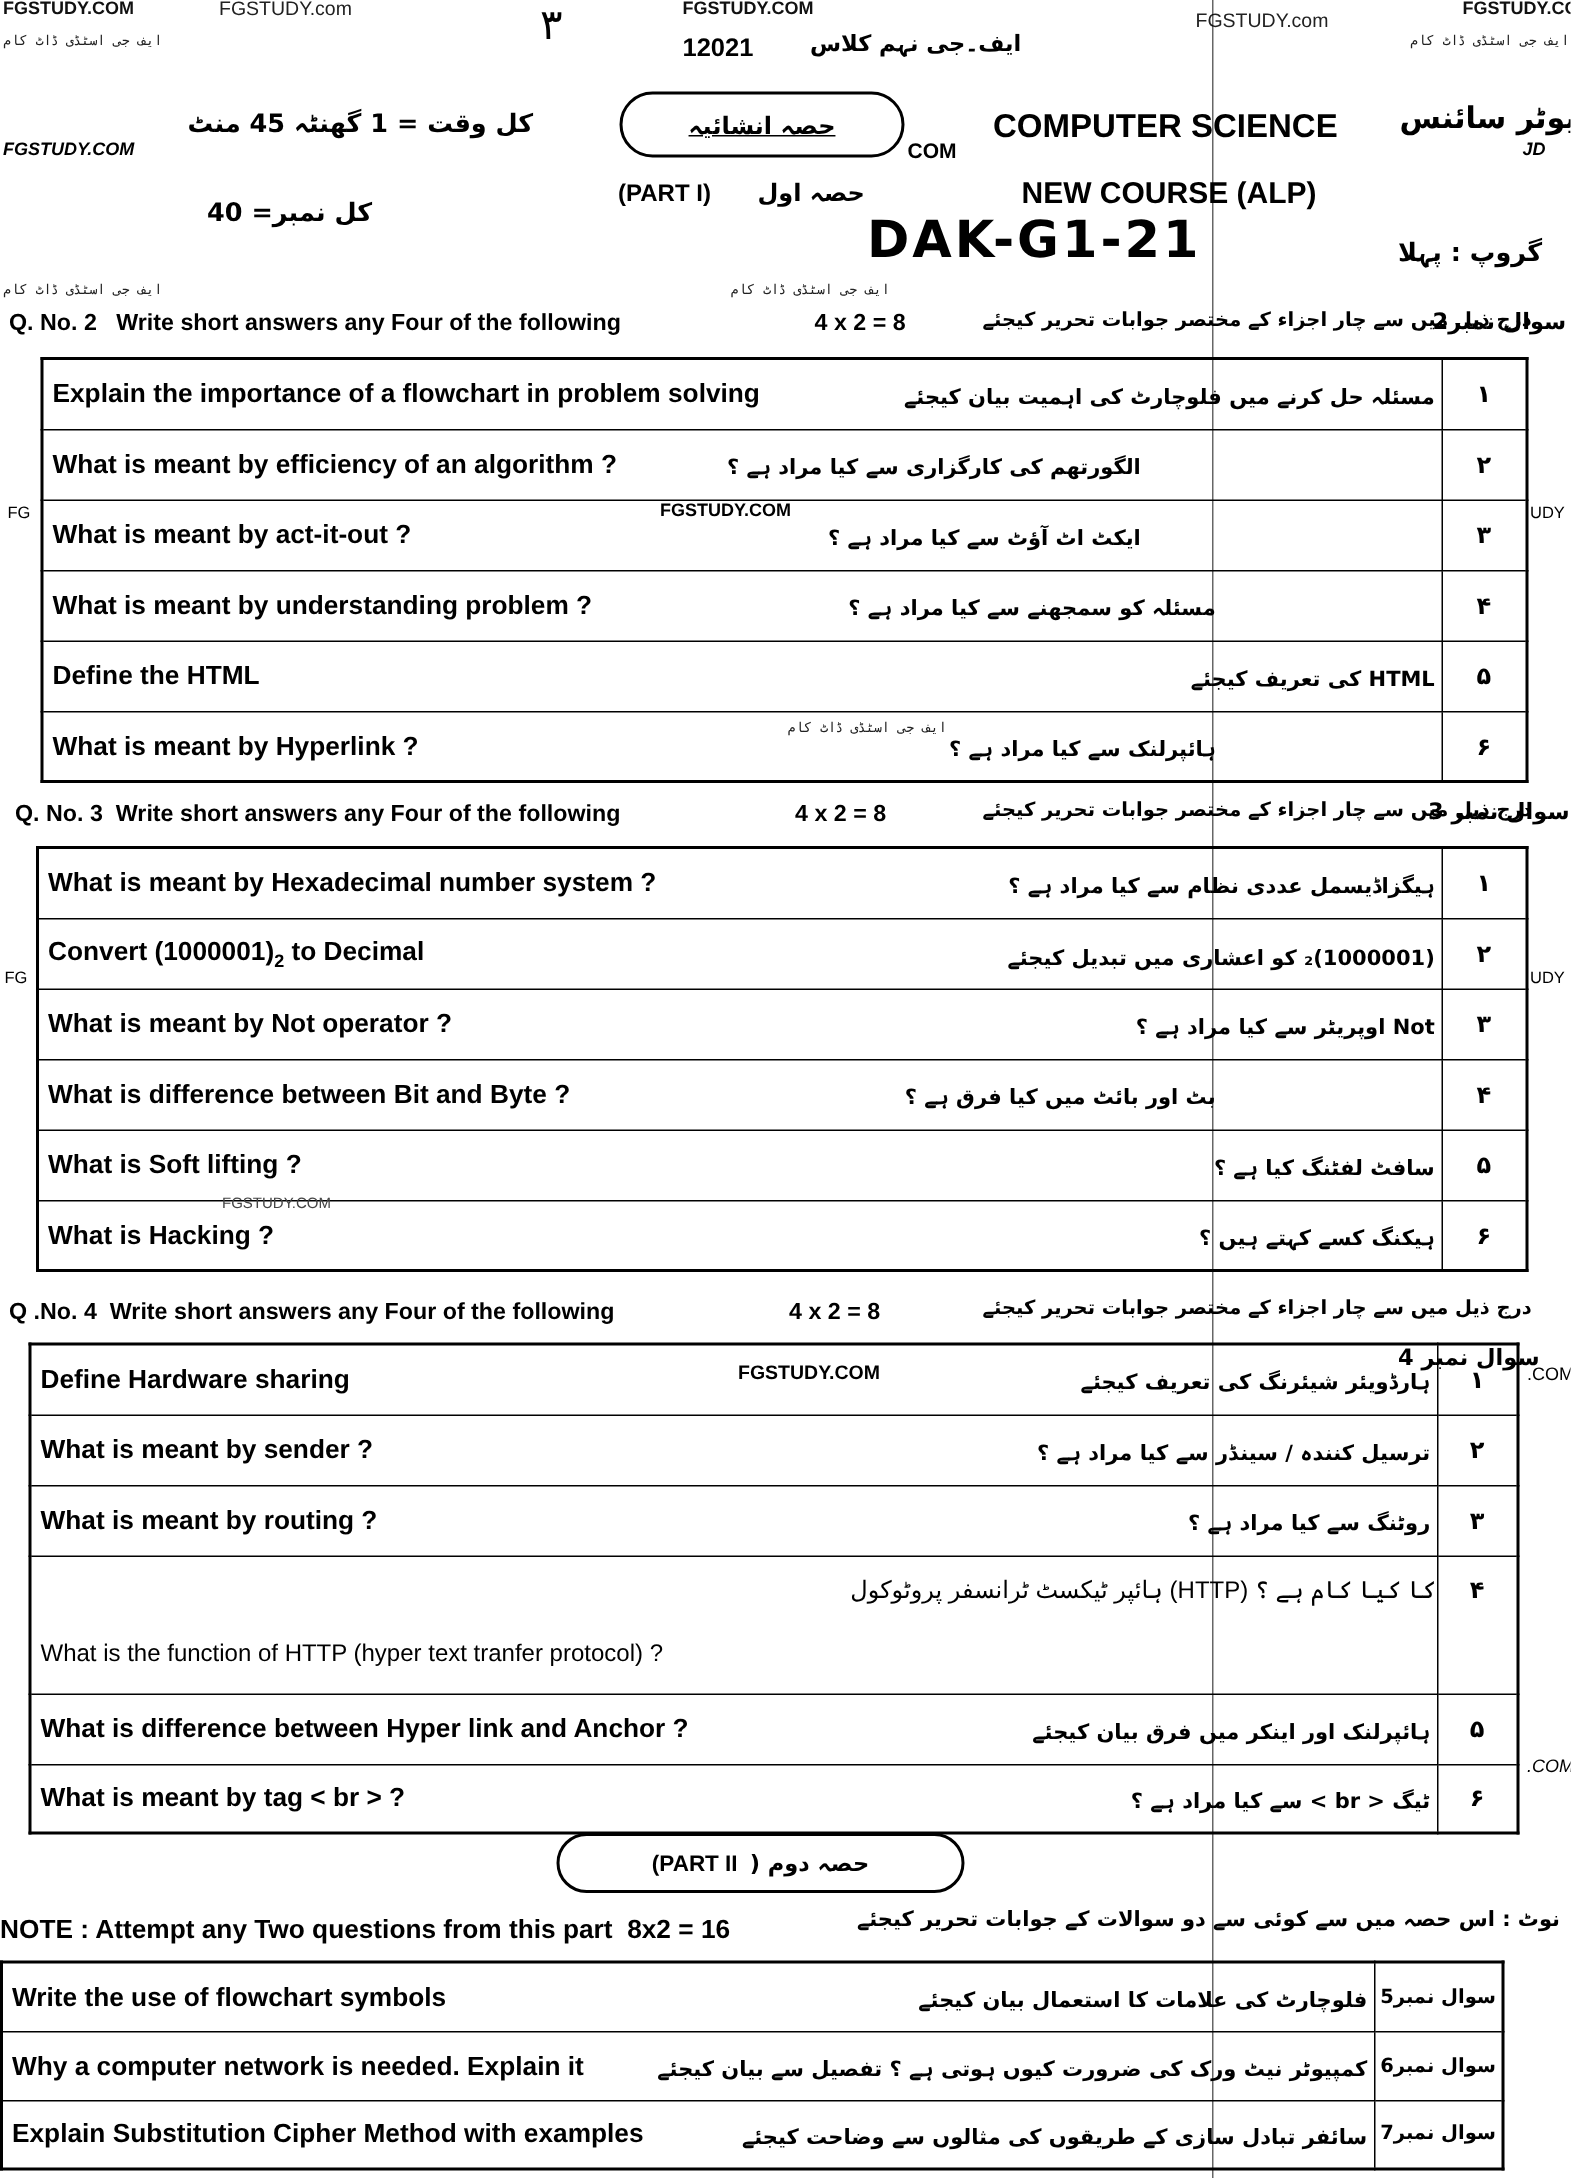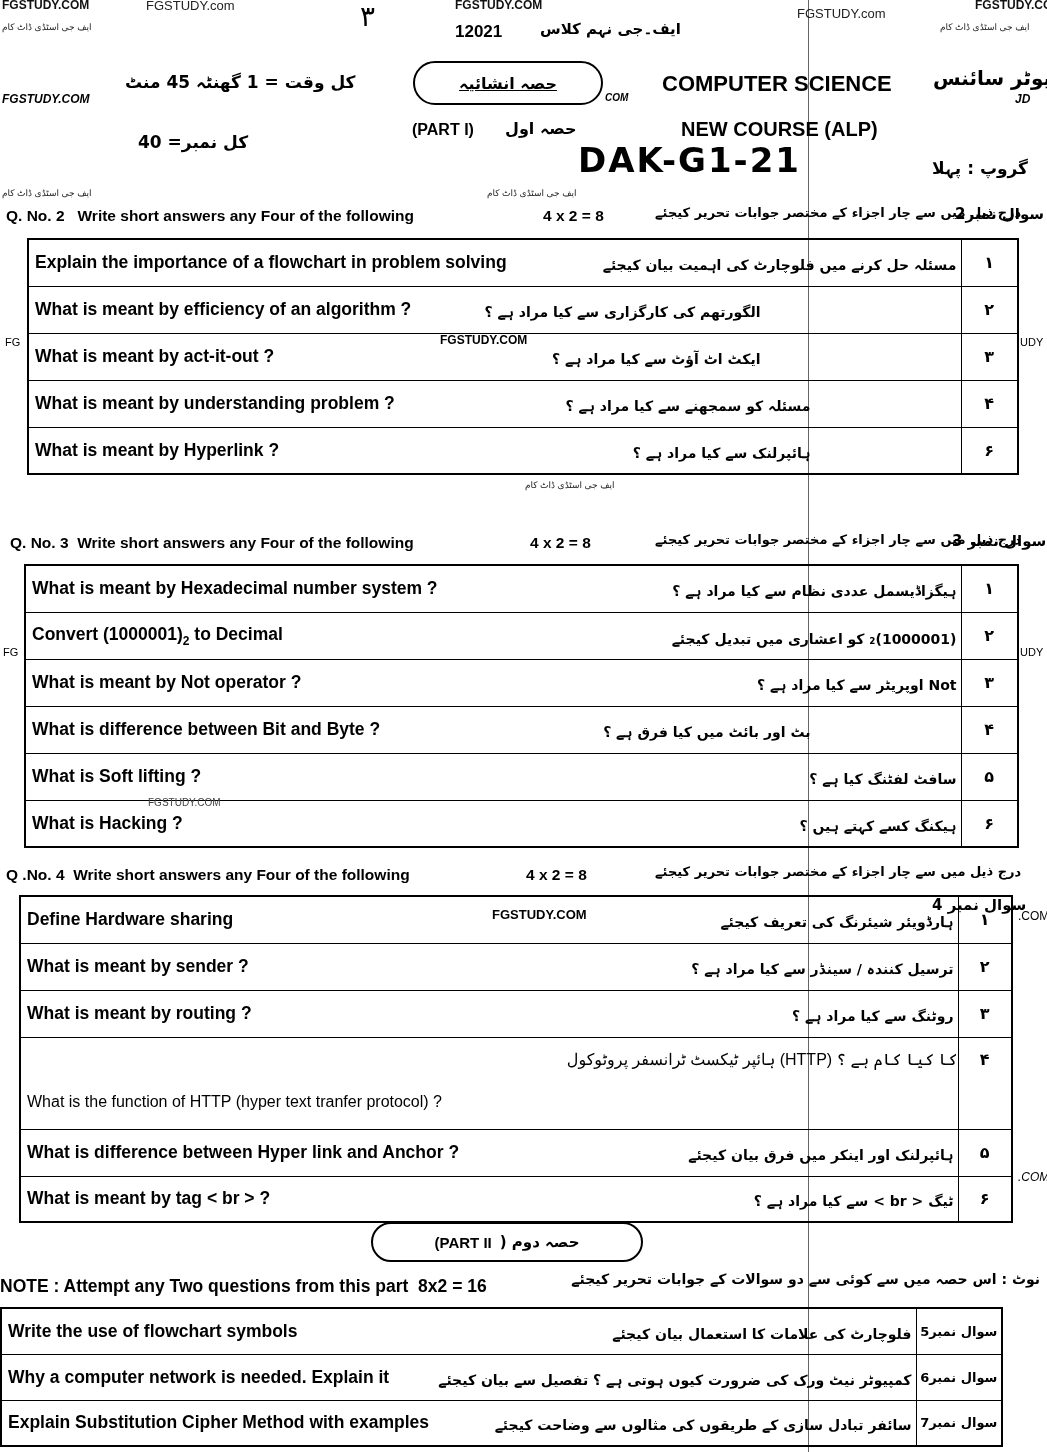--- a/index.html
+++ b/index.html
@@ -5,21 +5,21 @@
   html, body { margin: 0; padding: 0; background: #ffffff; }
   body {
     width: 1047px; height: 1452px; position: relative; overflow: hidden;
     font-family: "Liberation Sans", sans-serif; color: #000;
   }
   .abs { position: absolute; white-space: nowrap; }
   .b { font-weight: bold; }
   .ur { font-family: "DejaVu Sans", sans-serif; direction: rtl; font-weight: bold; }
   .wm { font-size: 12px; font-weight: bold; color: #111; }
   .wm-light { font-size: 13px; color: #222; }
-  .wm-ur { font-family: Liberation Sans, sans-serif; font-size: 9px; direction: rtl; color: #222; }
+  .wm-ur { font-family: Liberation Mono, monospace; font-size: 9px; direction: rtl; color: #222; }
 
   .pill {
     position: absolute; border: 2px solid #000; border-radius: 22px;
     display: flex; align-items: center; justify-content: center; gap: 8px;
     font-weight: bold;
   }
 
   .qhead { position: absolute; left: 0; right: 0; height: 22px; font-size: 15.5px; font-weight: bold; }
   .qhead .en { position: absolute; top: 0; }
   .qhead .marks { position: absolute; top: 0; }
@@ -51,21 +51,21 @@
 <div class="abs b" style="left:455px;top:22px;font-size:17px;">12021</div>
 <div class="abs ur" style="left:540px;top:20px;font-size:15px;">ایف۔جی نہم کلاس</div>
 
 <div class="abs ur" style="left:125px;top:72px;font-size:17px;">کل وقت = 1 گھنٹہ 45 منٹ</div>
 <div class="abs" style="left:2px;top:92px;font-size:12px;font-weight:bold;font-style:italic;">FGSTUDY.COM</div>
 <div class="abs ur" style="left:138px;top:132px;font-size:17px;">کل نمبر= 40</div>
 
 <div class="pill" style="left:413px;top:61px;width:186px;height:40px;">
   <span class="ur" style="font-size:16px;text-decoration:underline;">حصہ انشائیہ</span>
 </div>
-<div class="abs b" style="left:605px;top:92px;font-size:10px;font-style:italic;">COM</div>
+<div class="abs b" style="left:605px;top:92px;font-size:14px;">COM</div>
 
 <div class="abs b" style="left:662px;top:71px;font-size:22px;">COMPUTER SCIENCE</div>
 <div class="abs ur" style="left:933px;top:66px;font-size:20px;">کمپیوٹر سائنس</div>
 <div class="abs b" style="left:1015px;top:92px;font-size:12px;font-style:italic;">JD</div>
 
 <div class="abs b" style="left:412px;top:121px;font-size:16px;">(PART I)</div>
 <div class="abs ur" style="left:505px;top:119px;font-size:16px;">حصہ اول</div>
 <div class="abs b" style="left:681px;top:118px;font-size:20px;">NEW COURSE (ALP)</div>
 
 <div class="abs" style="left:578px;top:140px;font-size:34px;font-weight:bold;letter-spacing:2px;font-family:'DejaVu Sans',sans-serif;">DAK-G1-21</div>
@@ -119,20 +119,29 @@
           <div class="rowwrap">
             <span class="en-t" style="padding-left:6px">What is meant by understanding problem ?</span>
             <span class="ur-t" style="padding-right:150px">مسئلہ کو سمجھنے سے کیا مراد ہے ؟</span>
           </div>
         </td>
     <td class="num">۴</td>
   </tr>
   <tr style="height:47px">
     <td>
           <div class="rowwrap">
+            <span class="en-t" style="padding-left:6px">Define the HTML</span>
+            <span class="ur-t">HTML کی تعریف کیجئے</span>
+          </div>
+        </td>
+    <td class="num">۵</td>
+  </tr>
+  <tr style="height:47px">
+    <td>
+          <div class="rowwrap">
             <span class="en-t" style="padding-left:6px">What is meant by Hyperlink ?</span>
             <span class="ur-t" style="padding-right:150px">ہائپرلنک سے کیا مراد ہے ؟</span>
           </div>
         </td>
     <td class="num">۶</td>
   </tr>
 </tbody>
   </table>
 <div class="abs b" style="left:440px;top:333px;font-size:12px;">FGSTUDY.COM</div>
 <div class="abs" style="left:5px;top:336px;font-size:11px;">FG</div>

